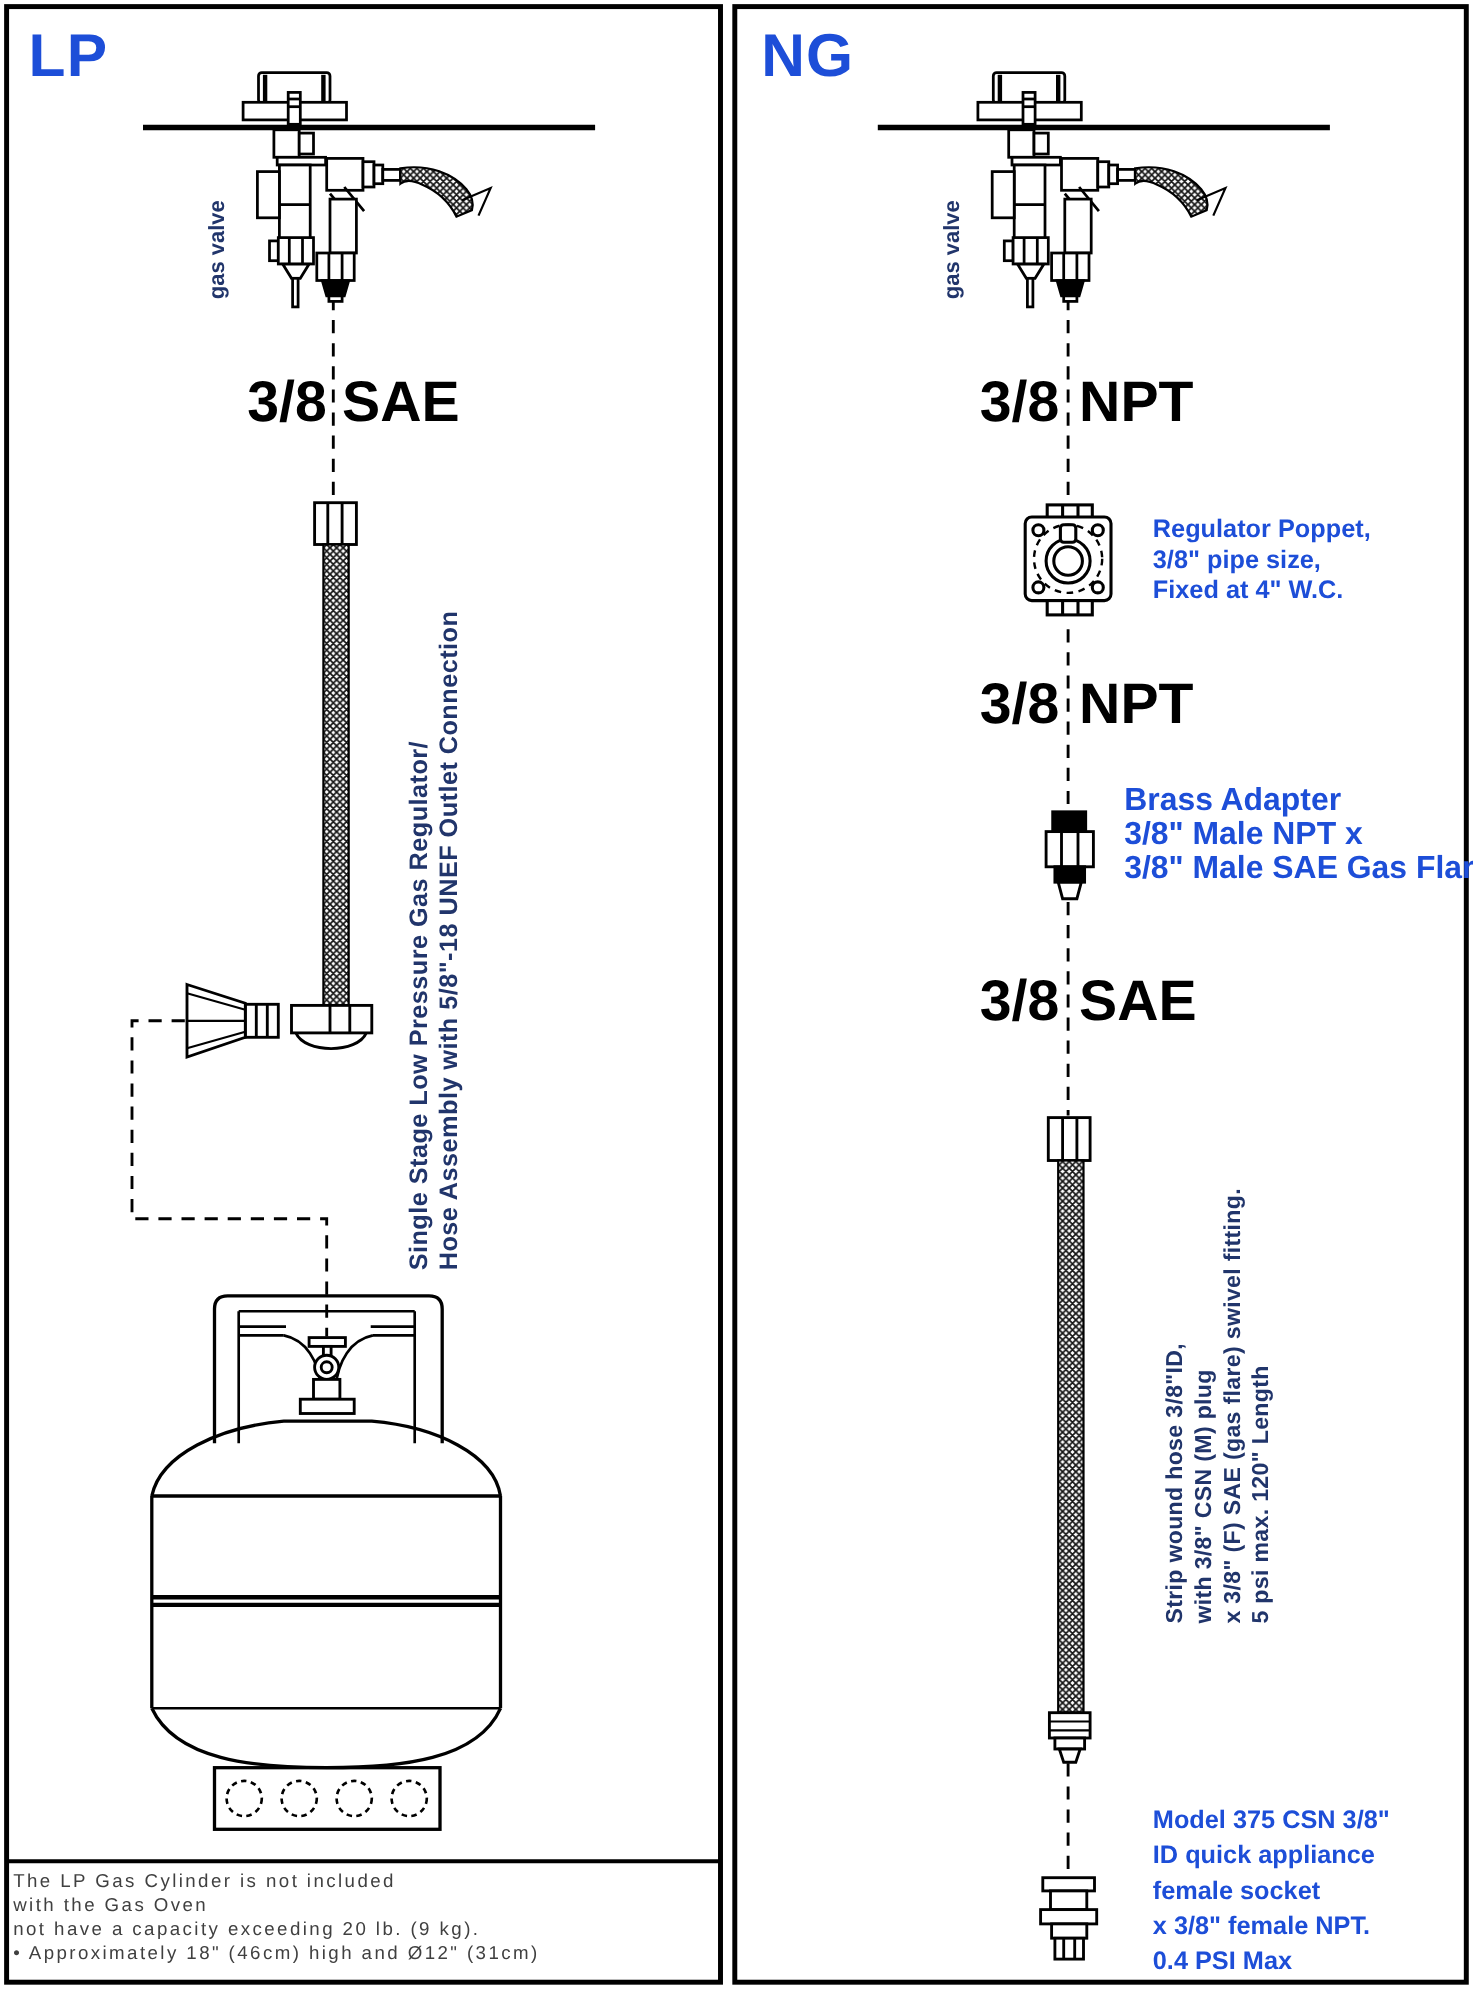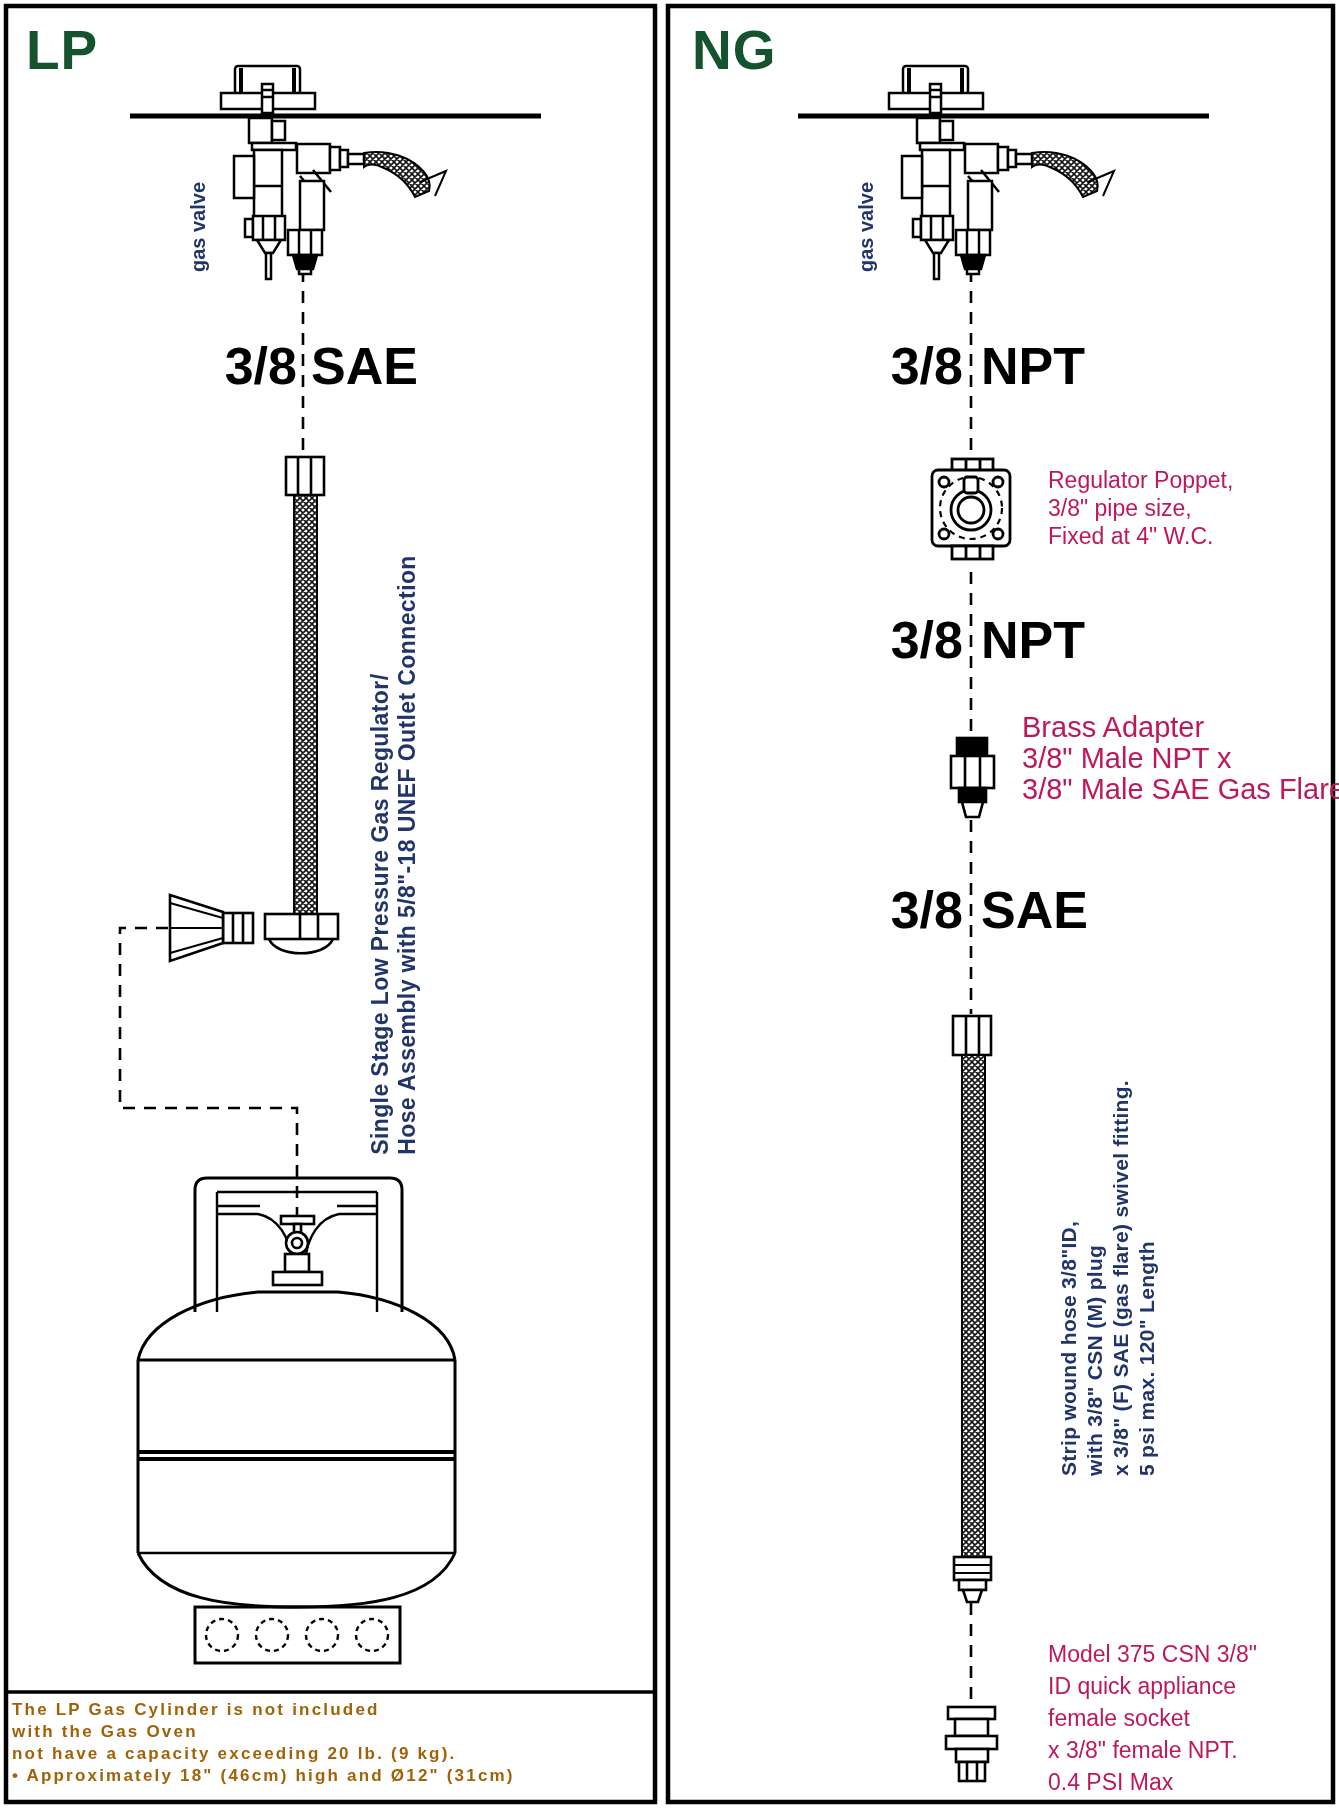--- a/index.html
+++ b/index.html
@@ -1,27 +1,27 @@
 <!DOCTYPE html>
 <html><head>
 <meta charset="utf-8">
 <style>
   html,body{margin:0;padding:0;background:#fff;}
   body{width:1339px;height:1809px;position:relative;overflow:hidden;
        font-family:"Liberation Sans", sans-serif;}
   #art{position:absolute;left:0;top:0;}
-  .txt{position:absolute;color:#be185d;font-weight:normal;white-space:nowrap;}
-  .title{position:absolute;font-size:55px;font-weight:bold;color:#14532d;letter-spacing:1px;}
+  .txt{position:absolute;color:#1d4ed8;font-weight:bold;white-space:nowrap;}
+  .title{position:absolute;font-size:55px;font-weight:bold;color:#1d4ed8;letter-spacing:1px;}
   .sizelabel{position:absolute;font-size:52px;font-weight:bold;color:#000000;top:0;}
   .note-line{display:block;}
   .rot{position:absolute;transform:translate(-50%,-50%) rotate(-90deg);white-space:nowrap;
        color:#21356b;font-weight:bold;text-align:left;}
   .ann{font-size:22px;line-height:28px;}
-  .bottom-notes{position:absolute;left:12px;top:1699px;width:640px;color:#a16207;
-       font-weight:bold;font-size:17px;line-height:22px;letter-spacing:2.2px;white-space:nowrap;}
+  .bottom-notes{position:absolute;left:12px;top:1699px;width:640px;color:#404040;
+       font-weight:normal;font-size:17px;line-height:22px;letter-spacing:2.2px;white-space:nowrap;}
   .gasvalve{font-size:20px;}
 </style>
 </head>
 <body>
 
 <svg id="art" width="1339" height="1809" viewBox="0 0 1339 1809">
   <defs>
     <pattern id="xh" width="6" height="6" patternUnits="userSpaceOnUse">
       <rect width="6" height="6" fill="#fff"></rect>
       <path d="M0,6 L6,0 M-1,1 L1,-1 M5,7 L7,5 M0,0 L6,6 M5,-1 L7,1 M-1,5 L1,7" stroke="#141414" stroke-width="1.6"></path>

